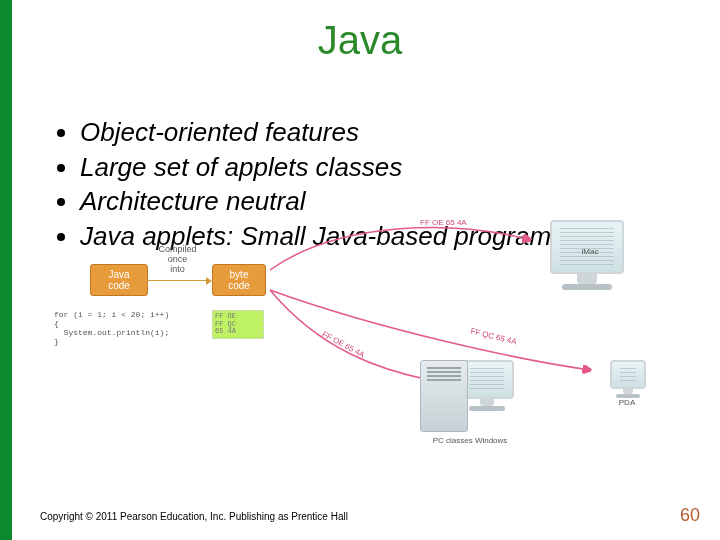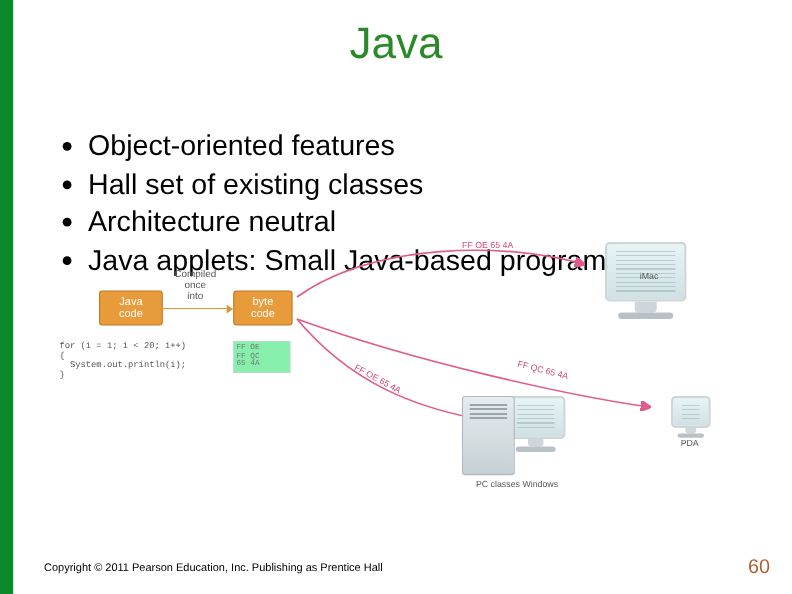--- a/index.html
+++ b/index.html
@@ -21,20 +21,21 @@
     text-align: center;
     font-size: 40px;
     color: #2a8a2a;
   }
   .bullets {
     position: absolute;
     top: 90px; left: 40px; right: 20px;
     font-size: 26px;
     color: #000;
     line-height: 1.25;
+    font-style: italic;
   }
   .bullets li { margin-bottom: 2px; }
   .diagram {
     position: absolute;
     top: 240px; left: 40px; right: 20px; height: 250px;
   }
   .box {
     position: absolute;
     border: 1px solid #d29a3a;
     border-radius: 3px;
@@ -127,21 +128,21 @@
   }
   .chunk {
     position:absolute;
     width: 46px;
     font-family: "Courier New", monospace;
     font-size: 7px;
     color: #777;
     line-height: 1.1;
     border: 1px dashed #d0d0d0;
     padding: 2px;
-    background: #86efac;
+    background: #bef264;
   }
   .footer-copy {
     position: absolute;
     left: 40px; bottom: 18px;
     font-size: 10px;
     color: #000;
   }
   .page-num {
     position: absolute;
     right: 20px; bottom: 14px;
@@ -157,21 +158,21 @@
 </style>
 </head>
 <body>
 
 <div class="side-bar"></div>
 
 <div class="title">Java</div>
 
 <ul class="bullets">
   <li>Object-oriented features</li>
-  <li>Hall set of existing classes</li>
+  <li>Large set of applets classes</li>
   <li>Architecture neutral</li>
   <li>Java applets: Small Java-based programs</li>
 </ul>
 
 <div class="diagram">
 
   <div class="box orange" style="left:50px; top:24px; width:44px;">Java<br>code</div>
 
   <div class="arrow-right" style="left:106px; top:40px; width:60px;"></div>
   <div class="label-small" style="left:110px; top:4px; width:55px;">Compiled<br>once<br>into</div>

